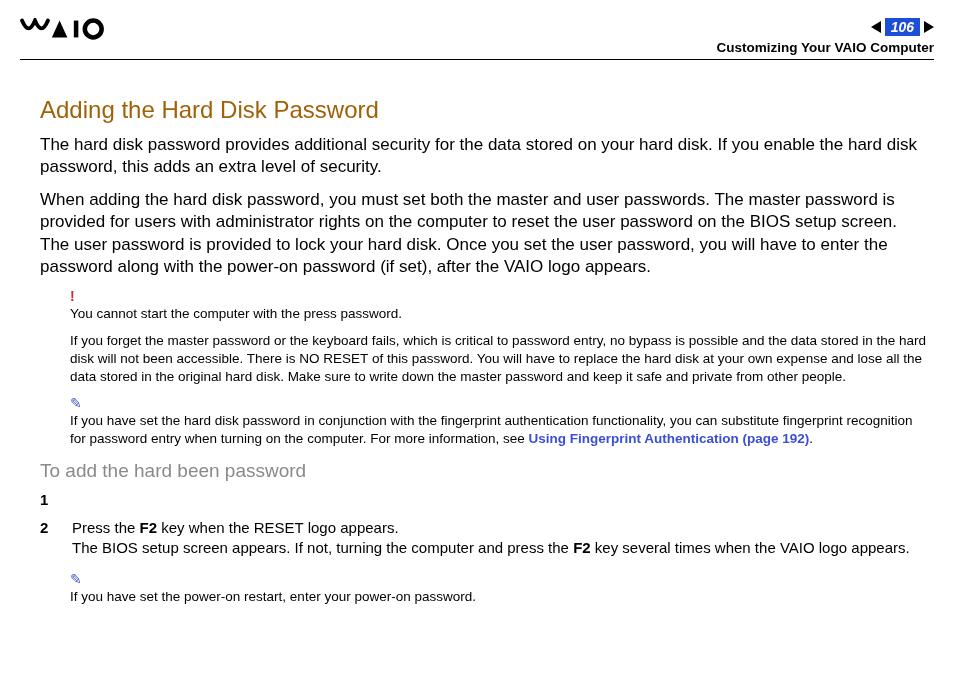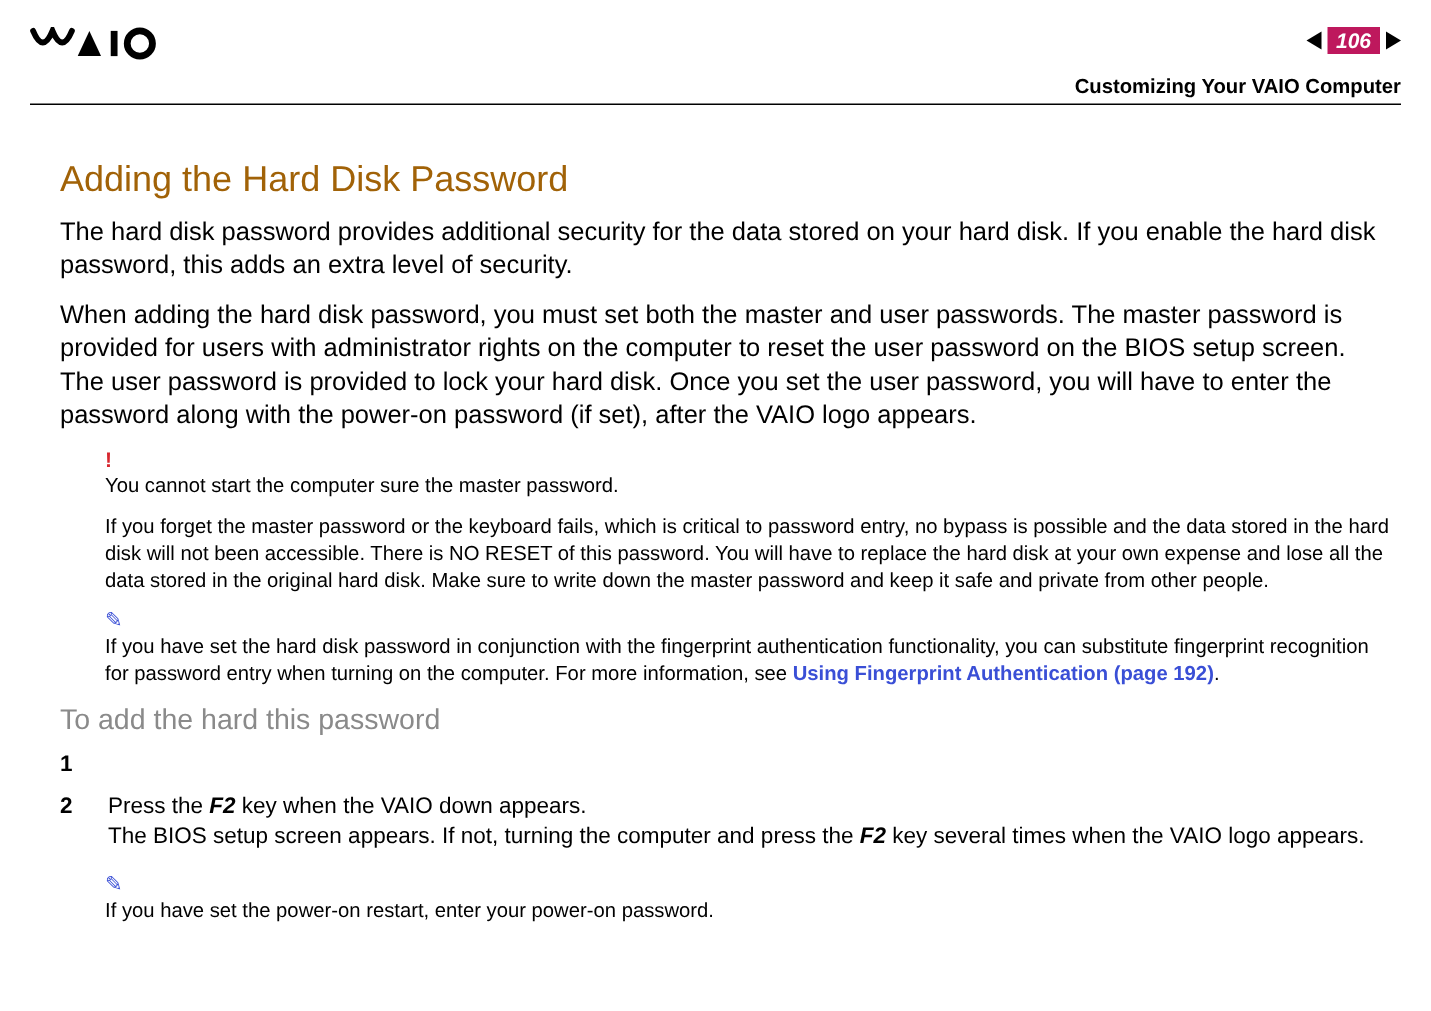--- a/index.html
+++ b/index.html
@@ -5,36 +5,36 @@
   * { box-sizing: border-box; margin: 0; padding: 0; }
   html, body { width: 954px; height: 674px; font-family: Arial, Helvetica, sans-serif; background: #fff; color: #000; }
   .page { padding: 18px 20px 0 20px; }
   .header { display: flex; justify-content: space-between; align-items: flex-start; border-bottom: 1px solid #000; padding-bottom: 4px; margin-bottom: 36px; }
   .logo svg { height: 22px; }
   .hdr-right { text-align: right; }
   .pagerow { display: flex; align-items: center; justify-content: flex-end; gap: 4px; }
   .tri { width: 0; height: 0; border-top: 6px solid transparent; border-bottom: 6px solid transparent; }
   .tri-left { border-right: 10px solid #000; }
   .tri-right { border-left: 10px solid #000; }
-  .pgnum { background: #be185d; color: #fff; font-weight: bold; font-style: italic; padding: 0 6px; font-size: 14px; line-height: 18px; }
-  .breadcrumb { font-weight: bold; font-size: 13.5px; margin-top: 14px; }
+  .pgnum { background: #1d4ed8; color: #fff; font-weight: bold; font-style: italic; padding: 0 6px; font-size: 14px; line-height: 18px; }
+  .breadcrumb { font-weight: bold; font-size: 13.5px; margin-top: 4px; }
   .content { padding-left: 20px; padding-right: 6px; }
   h1.section { color: #a16207; font-weight: normal; font-size: 24px; margin-bottom: 10px; }
   p.body { font-size: 17px; line-height: 1.32; margin-bottom: 10px; }
   .noteblock { padding-left: 30px; padding-right: 0; margin-top: 6px; margin-bottom: 10px; }
   .note-icon { font-size: 14px; line-height: 1; margin-bottom: 2px; }
   .bang { color: #d7262e; font-weight: bold; }
   .pencil { color: #3a4fd6; }
   .note-text { font-size: 13.5px; line-height: 1.32; }
   h2.sub { color: #8a8a8a; font-weight: normal; font-size: 19px; margin-top: 12px; margin-bottom: 8px; }
   ol.steps { list-style: none; padding-left: 0; }
   ol.steps li { display: flex; gap: 18px; font-size: 15px; line-height: 1.35; margin-bottom: 8px; }
   .stepnum { font-weight: bold; min-width: 14px; }
   .link { color: #3a4fd6; font-weight: bold; }
-  b { font-weight: bold; font-style: italic; }
+  b { font-weight: bold; }
 </style>
 </head>
 <body>
 
 <div class="page">
 
   <div class="header">
     <div class="logo">
       <svg viewBox="0 0 180 34" width="118" height="22">
         <path d="M2 4 Q 12 28 22 4 Q 32 28 42 4" stroke="#000" stroke-width="6" fill="none" stroke-linecap="round"></path>
@@ -55,41 +55,41 @@
 
   <div class="content">
 
     <h1 class="section">Adding the Hard Disk Password</h1>
 
     <p class="body">The hard disk password provides additional security for the data stored on your hard disk. If you enable the hard disk password, this adds an extra level of security.</p>
     <p class="body">When adding the hard disk password, you must set both the master and user passwords. The master password is provided for users with administrator rights on the computer to reset the user password on the BIOS setup screen. The user password is provided to lock your hard disk. Once you set the user password, you will have to enter the password along with the power-on password (if set), after the VAIO logo appears.</p>
 
     <div class="noteblock">
       <div class="note-icon bang">!</div>
-      <p class="note-text">You cannot start the computer sure the master password.</p>
+      <p class="note-text">You cannot start the computer with the press password.</p>
       <p class="note-text" style="margin-top:10px">If you forget the master password or the keyboard fails, which is critical to password entry, no bypass is possible and the data stored in the hard disk will not been accessible. There is NO RESET of this password. You will have to replace the hard disk at your own expense and lose all the data stored in the original hard disk. Make sure to write down the master password and keep it safe and private from other people.</p>
     </div>
 
     <div class="noteblock">
       <div class="note-icon pencil">✎</div>
       <p class="note-text">
         <span>If you have set the hard disk password in conjunction with the fingerprint authentication functionality, you can substitute fingerprint recognition for password entry when turning on the computer. For more information, see </span><span class="link">Using Fingerprint Authentication (page 192)</span><span>.</span>
       </p>
     </div>
 
-    <h2 class="sub">To add the hard this password</h2>
+    <h2 class="sub">To add the hard been password</h2>
 
     <ol class="steps">
       <li>
         <span class="stepnum">1</span>
       </li>
       <li>
         <span class="stepnum">2</span>
         <span>
-          <span>Press the </span><b>F2</b><span> key when the VAIO down appears.</span><br>
+          <span>Press the </span><b>F2</b><span> key when the RESET logo appears.</span><br>
           <span>The BIOS setup screen appears. If not, turning the computer and press the </span><b>F2</b><span> key several times when the VAIO logo appears.</span>
         </span>
       </li>
     </ol>
 
     <div class="noteblock" style="margin-top:14px">
       <div class="note-icon pencil">✎</div>
       <p class="note-text">If you have set the power-on restart, enter your power-on password.</p>
     </div>
 

